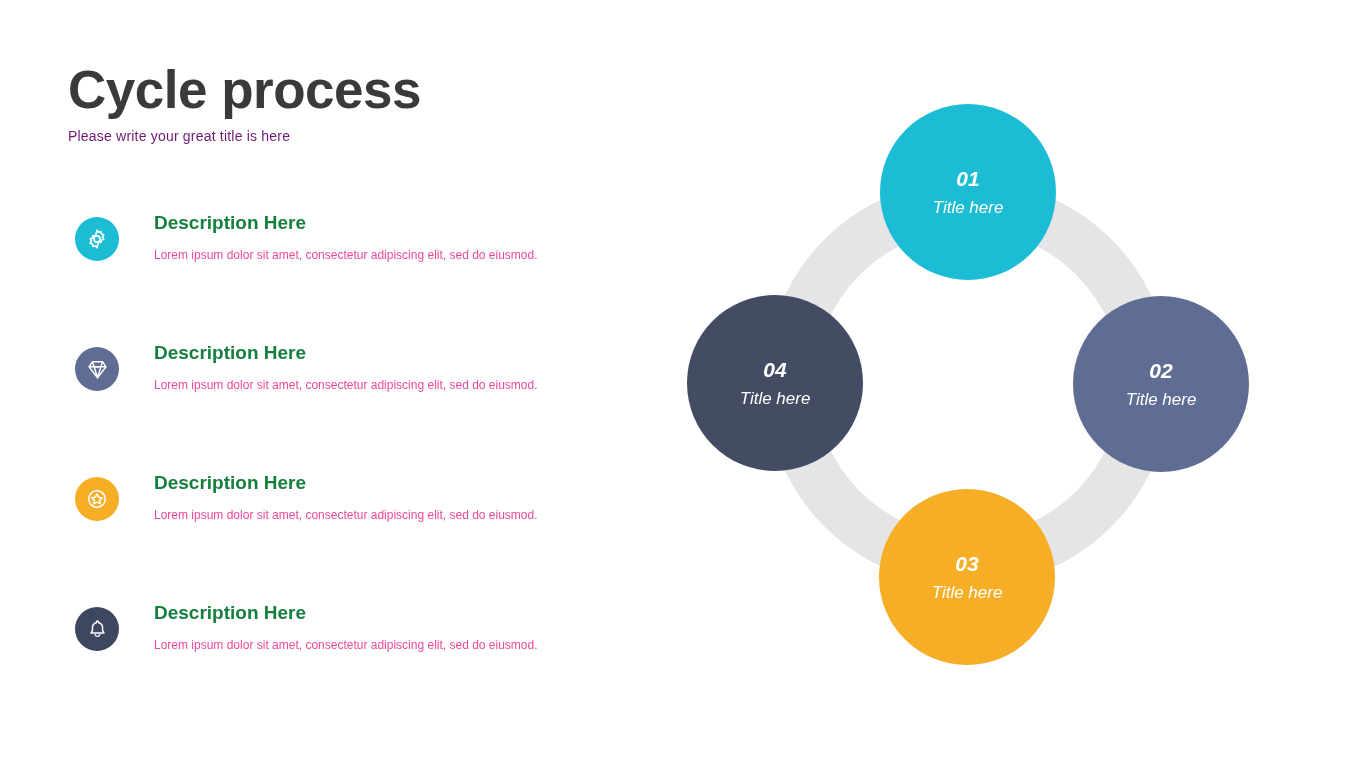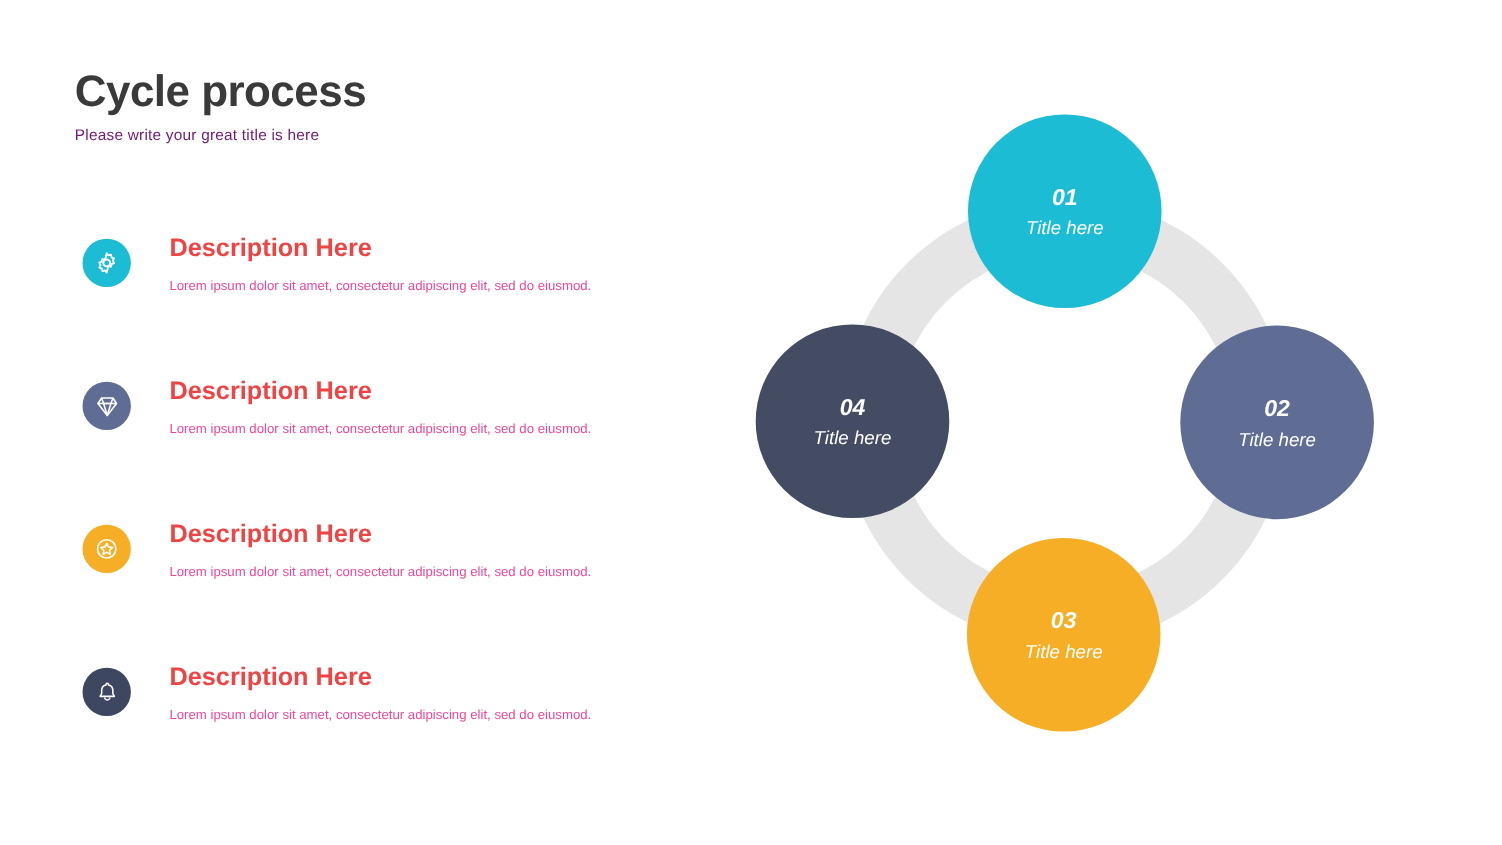--- a/index.html
+++ b/index.html
@@ -7,40 +7,40 @@
     width:1365px; height:768px;
     background:#ffffff;
     font-family:"Liberation Sans", sans-serif;
     overflow:hidden;
   }
   .slide { position:relative; width:1365px; height:768px; background:#fff; }
 
   
   .header { position:absolute; left:68px; top:62px; }
   .title {
-    font-size:40px; font-weight:bold; color:#3a3a3a;
+    font-size:53px; font-weight:bold; color:#3a3a3a;
     letter-spacing:-0.5px; line-height:1.05;
   }
   .subtitle {
     margin-top:10px; font-size:14px; color:#701a75;
     letter-spacing:0.2px; font-weight:400;
   }
 
   
   .list { position:absolute; left:68px; top:212px; width:540px; }
   .list-item { position:relative; min-height:130px; }
   .item-icon {
     position:absolute; left:7px; top:5px;
     width:44px; height:44px; border-radius:50%;
     display:flex; align-items:center; justify-content:center;
   }
   .item-icon svg { display:block; }
   .item-body { margin-left:86px; padding-top:0px; }
   .item-title {
-    font-size:23px; font-weight:bold; color:#ef4444;
+    font-size:19px; font-weight:bold; color:#15803d;
     line-height:1.2; margin-bottom:9px;
   }
   .item-desc {
     font-size:12px; color:#ec4899; line-height:1.95;
     max-width:430px; font-weight:400;
   }
 
   
   .cycle { position:absolute; left:668px; top:80px; width:620px; height:620px;font-style:italic; }
   .cycle svg { display:block; }

